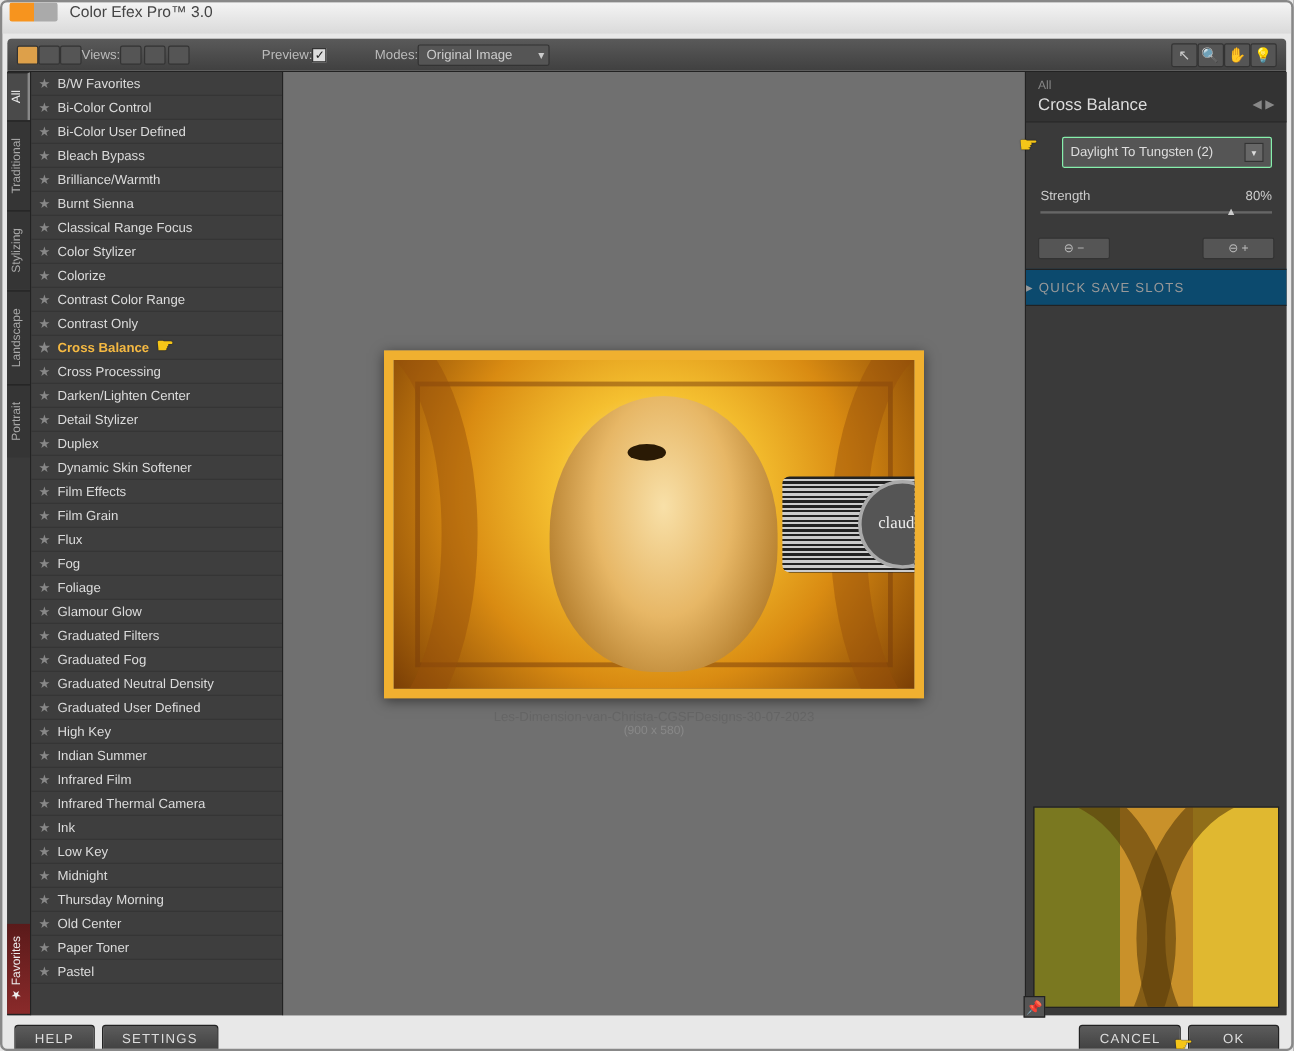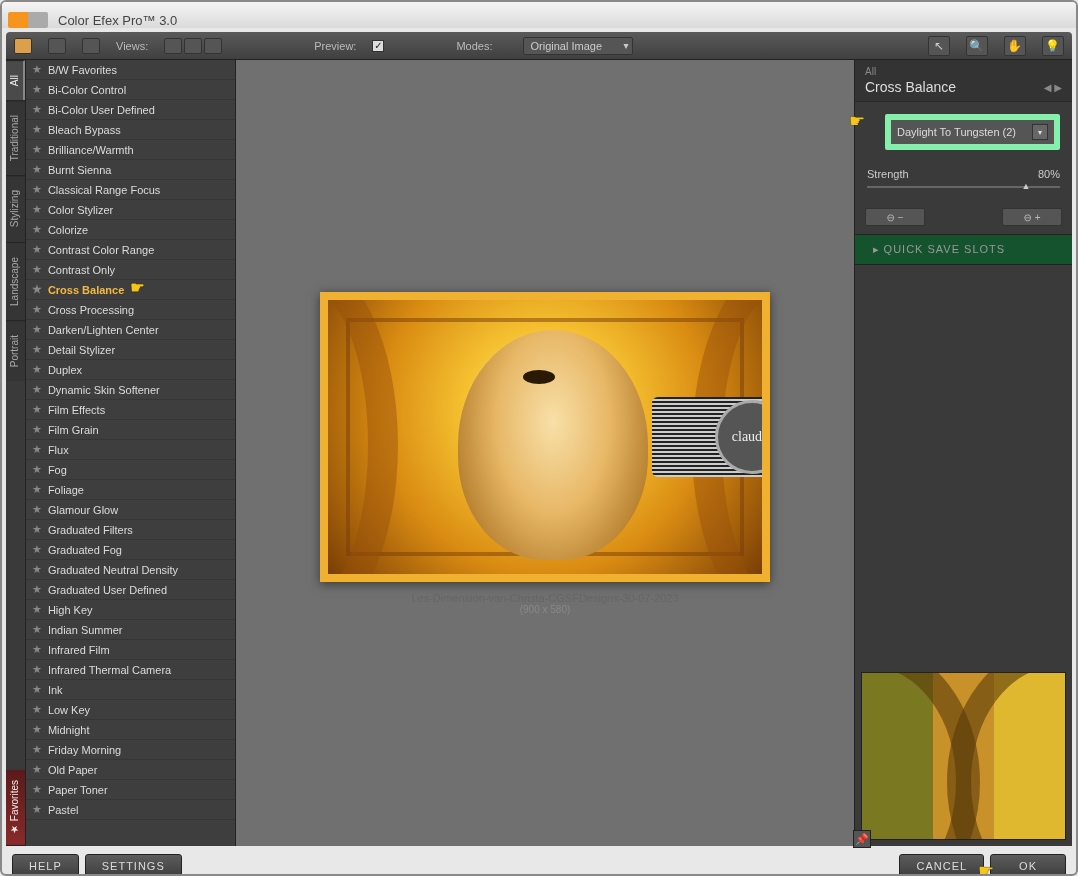--- a/index.html
+++ b/index.html
@@ -12,59 +12,59 @@
   height: 876px;
   overflow: hidden;
   border: 2px solid #888;
   border-radius: 6px;
   position: relative;
 }
 .titlebar {
   height: 26px;
   background: linear-gradient(#f4f4f4,#dadada);
   display: flex;
-  align-items: flex-end;
+  align-items: flex-start;
   padding-left: 6px;
   font-size: 13px;
   color: #444;
 }
 .logo {
   width: 40px; height: 16px;
   background: linear-gradient(90deg,#f7941e 0 50%, #aaa 50% 100%);
   margin-right: 10px;
   border-radius: 2px;
 }
 .toolbar {
   height: 28px;
   background: linear-gradient(#5a5a5a,#404040);
   border-bottom: 1px solid #222;
   display: flex;
   align-items: center;
   padding: 0 8px;
   color: #aaa;
-  gap: 16px;
+  gap: 0;
   margin: 4px 4px 0 4px;
   border-radius: 4px 4px 0 0;
 }
 .tbtn {
   background: #555;
   border: 1px solid #333;
   width: 18px; height: 16px;
   display: inline-flex;
   align-items: center;
   justify-content: center;
   border-radius: 2px;
   cursor: pointer;
 }
 .tbtn-group { display: flex; gap: 2px; }
 .layout-icon { background:#dda04a; width:18px;height:16px;border:1px solid #333;border-radius:2px;}
 .toolbar .label { font-size:11px; color:#bbb; }
 .preview-check { width:12px;height:12px; background:#ddd; border:1px solid #333; display:inline-flex;align-items:center;justify-content:center;font-size:10px;color:#222;}
 .modes-select {
-  background:#555;border:1px solid #333;color:#ccc;padding:2px 18px 2px 6px;font-size:11px;border-radius:2px;position:relative;min-width:110px;margin-left:15px;
+  background:#555;border:1px solid #333;color:#ccc;padding:2px 18px 2px 6px;font-size:11px;border-radius:2px;position:relative;min-width:110px;
 }
 .modes-select::after{content:'▾';position:absolute;right:4px;top:2px;color:#ccc;font-size:10px;}
 .toolbar .spacer { flex:1; }
 .tool-icon{background:#555;border:1px solid #333;width:22px;height:20px;border-radius:2px;color:#ccc;display:inline-flex;align-items:center;justify-content:center;font-size:12px;cursor:pointer;}
 .mainrow {
   display:flex;
   height: 786px;
   margin: 0 4px;
   background:#383838;
 }
@@ -186,37 +186,37 @@
 .rp-head .name{color:#ddd;font-size:14px;margin-top:2px;display:flex;align-items:center;justify-content:space-between;}
 .rp-head .chev{color:#888;font-size:10px;}
 .rp-body{padding:12px;position:relative;}
 .pointer-left{
   position:absolute;left:-6px;top:8px;width:30px;height:20px;
 }
 .pointer-left::before{
   content:'☛';font-size:18px;color:#f5c518;text-shadow:0 0 1px #000;
 }
 .dropdown{
-  background:#555;border:6px solid #86efac;color:#ddd;
+  background:#555;border:1px solid #86efac;color:#ddd;
   padding:4px 6px;font-size:11px;border-radius:2px;
   display:flex;justify-content:space-between;align-items:center;
   margin-left:18px;cursor:pointer;
 }
 .dd-btn{width:16px;height:16px;background:#676767;border:1px solid #333;display:flex;align-items:center;justify-content:center;font-size:8px;margin-left:4px;}
 .slider-row{margin-top:18px;display:flex;justify-content:space-between;color:#ccc;font-size:11px;}
 .slider-track{margin-top:6px;height:2px;background:#666;position:relative;}
 .slider-tick{position:absolute;top:-5px;color:#ccc;font-size:9px;}
 .section-hd{
   margin-top:20px;padding:4px 10px;background:#333;color:#aaa;font-size:11px;
   border-top:1px solid #222;border-bottom:1px solid #222;
   display:flex;justify-content:space-between;align-items:center;
 }
 .cp-row{display:flex;justify-content:space-between;padding:8px 10px;}
 .cp-btn{background:#555;border:1px solid #333;width:60px;height:18px;border-radius:2px;display:flex;align-items:center;justify-content:center;color:#bbb;font-size:10px;cursor:pointer;}
-.section-q{padding:8px 18px;background:#14532d;color:#999;letter-spacing:1px;font-size:11px;border-top:1px solid #222;border-bottom:1px solid #222;}
+.section-q{padding:8px 0;background:#0c4a6e;color:#999;letter-spacing:1px;font-size:11px;border-top:1px solid #222;border-bottom:1px solid #222;}
 .rp-fill{flex:1;}
 .loupe-hd{padding:6px 10px;background:#333;color:#aaa;font-size:11px;letter-spacing:1px;border-top:1px solid #222;}
 .loupe{
   height:168px;margin:6px;border:1px solid #222;
   background:linear-gradient(90deg,#7a7820 0 35%,#c9912a 35% 65%,#e0b830 65% 100%);
   position:relative;overflow:hidden;
 }
 .loupe::before,.loupe::after{
   content:'';position:absolute;top:-30px;width:170px;height:230px;border:24px solid rgba(90,60,10,.6);border-radius:50%;
 }
@@ -409,25 +409,25 @@
       <div class="filter-item">
         <span class="star">★</span>
         <span>Low Key</span>
       </div>
       <div class="filter-item">
         <span class="star">★</span>
         <span>Midnight</span>
       </div>
       <div class="filter-item">
         <span class="star">★</span>
-        <span>Friday Morning</span>
-      </div>
-      <div class="filter-item">
-        <span class="star">★</span>
-        <span>Old Paper</span>
+        <span>Thursday Morning</span>
+      </div>
+      <div class="filter-item">
+        <span class="star">★</span>
+        <span>Old Center</span>
       </div>
       <div class="filter-item">
         <span class="star">★</span>
         <span>Paper Toner</span>
       </div>
       <div class="filter-item">
         <span class="star">★</span>
         <span>Pastel</span>
       </div>
     </div>

